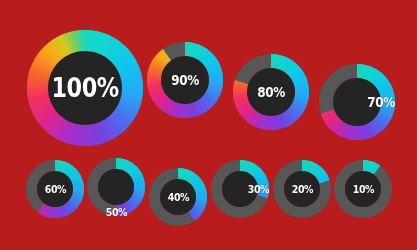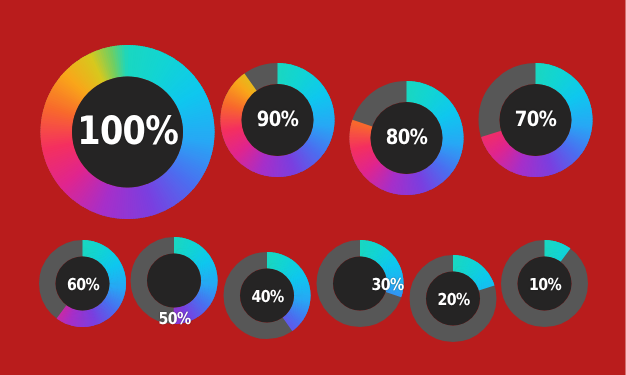--- a/index.html
+++ b/index.html
@@ -665,21 +665,21 @@
           <path d="M 9.402 35.021 A 31 31 0 0 1 9.681 33.539" fill="none" stroke="rgb(247,91,57)" stroke-width="14" stroke-linecap="butt"></path>
           <path d="M 9.557 34.149 A 31 31 0 0 1 9.878 32.675" fill="none" stroke="rgb(247,94,54)" stroke-width="14" stroke-linecap="butt"></path>
           <path d="M 9.737 33.282 A 31 31 0 0 1 10.099 31.818" fill="none" stroke="rgb(247,98,51)" stroke-width="14" stroke-linecap="butt"></path>
           <path d="M 9.941 32.421 A 31 31 0 0 1 10.345 30.968" fill="none" stroke="rgb(248,101,48)" stroke-width="14" stroke-linecap="butt"></path>
           <path d="M 10.169 31.566 A 31 31 0 0 1 10.615 30.125" fill="none" stroke="rgb(248,104,45)" stroke-width="14" stroke-linecap="butt"></path>
         </g>
         <circle cx="40" cy="40" r="24" fill="#252424"></circle>
       </svg>
       <div class="gauge-label" style="color: rgb(255, 255, 255);">80%</div>
     </div>
-    <div class="gauge size-md" style="left: 317px; top: 40px; width: 80px; height: 80px;">
+    <div class="gauge size-md" style="left: 317px; top: 62px; width: 80px; height: 80px; justify-content: flex-end;">
       <svg width="80" height="80" viewBox="0 0 80 80">
         <circle cx="40" cy="40" r="31" fill="none" stroke="#575757" stroke-width="14"></circle>
         <g>
           <path d="M 40.000 9.000 A 31 31 0 0 1 41.197 9.023" fill="none" stroke="rgb(26,215,193)" stroke-width="14" stroke-linecap="butt"></path>
           <path d="M 40.574 9.005 A 31 31 0 0 1 42.081 9.070" fill="none" stroke="rgb(25,215,194)" stroke-width="14" stroke-linecap="butt"></path>
           <path d="M 41.459 9.034 A 31 31 0 0 1 42.963 9.142" fill="none" stroke="rgb(25,215,195)" stroke-width="14" stroke-linecap="butt"></path>
           <path d="M 42.342 9.089 A 31 31 0 0 1 43.843 9.239" fill="none" stroke="rgb(24,214,196)" stroke-width="14" stroke-linecap="butt"></path>
           <path d="M 43.224 9.168 A 31 31 0 0 1 44.720 9.361" fill="none" stroke="rgb(24,214,197)" stroke-width="14" stroke-linecap="butt"></path>
           <path d="M 44.103 9.273 A 31 31 0 0 1 45.593 9.509" fill="none" stroke="rgb(24,214,198)" stroke-width="14" stroke-linecap="butt"></path>
           <path d="M 44.979 9.402 A 31 31 0 0 1 46.461 9.681" fill="none" stroke="rgb(23,214,199)" stroke-width="14" stroke-linecap="butt"></path>
@@ -1260,21 +1260,21 @@
           <path d="M 54.195 34.774 A 23.5 23.5 0 0 1 53.984 35.898" fill="none" stroke="rgb(43,162,244)" stroke-width="11" stroke-linecap="butt"></path>
           <path d="M 54.078 35.435 A 23.5 23.5 0 0 1 53.835 36.553" fill="none" stroke="rgb(45,159,244)" stroke-width="11" stroke-linecap="butt"></path>
           <path d="M 53.942 36.092 A 23.5 23.5 0 0 1 53.667 37.202" fill="none" stroke="rgb(46,156,244)" stroke-width="11" stroke-linecap="butt"></path>
           <path d="M 53.787 36.745 A 23.5 23.5 0 0 1 53.480 37.847" fill="none" stroke="rgb(48,153,244)" stroke-width="11" stroke-linecap="butt"></path>
           <path d="M 53.614 37.394 A 23.5 23.5 0 0 1 53.276 38.486" fill="none" stroke="rgb(50,150,243)" stroke-width="11" stroke-linecap="butt"></path>
         </g>
         <circle cx="31" cy="31" r="18" fill="#252424"></circle>
       </svg>
       <div class="gauge-label" style="color: rgb(255, 255, 255);">30%</div>
     </div>
-    <div class="gauge size-sm" style="left: 271px; top: 168px; width: 62px; height: 62px;">
+    <div class="gauge size-sm" style="left: 271px; top: 158px; width: 62px; height: 62px;">
       <svg width="62" height="62" viewBox="0 0 62 62">
         <circle cx="31" cy="31" r="23.5" fill="none" stroke="#575757" stroke-width="11"></circle>
         <g>
           <path d="M 31.000 7.500 A 23.5 23.5 0 0 1 31.907 7.518" fill="none" stroke="rgb(26,215,193)" stroke-width="11" stroke-linecap="butt"></path>
           <path d="M 31.435 7.504 A 23.5 23.5 0 0 1 32.577 7.553" fill="none" stroke="rgb(25,215,194)" stroke-width="11" stroke-linecap="butt"></path>
           <path d="M 32.106 7.526 A 23.5 23.5 0 0 1 33.246 7.608" fill="none" stroke="rgb(25,215,195)" stroke-width="11" stroke-linecap="butt"></path>
           <path d="M 32.776 7.567 A 23.5 23.5 0 0 1 33.913 7.681" fill="none" stroke="rgb(24,214,196)" stroke-width="11" stroke-linecap="butt"></path>
           <path d="M 33.444 7.627 A 23.5 23.5 0 0 1 34.578 7.774" fill="none" stroke="rgb(24,214,197)" stroke-width="11" stroke-linecap="butt"></path>
           <path d="M 34.110 7.707 A 23.5 23.5 0 0 1 35.240 7.886" fill="none" stroke="rgb(24,214,198)" stroke-width="11" stroke-linecap="butt"></path>
           <path d="M 34.774 7.805 A 23.5 23.5 0 0 1 35.898 8.016" fill="none" stroke="rgb(23,214,199)" stroke-width="11" stroke-linecap="butt"></path>

